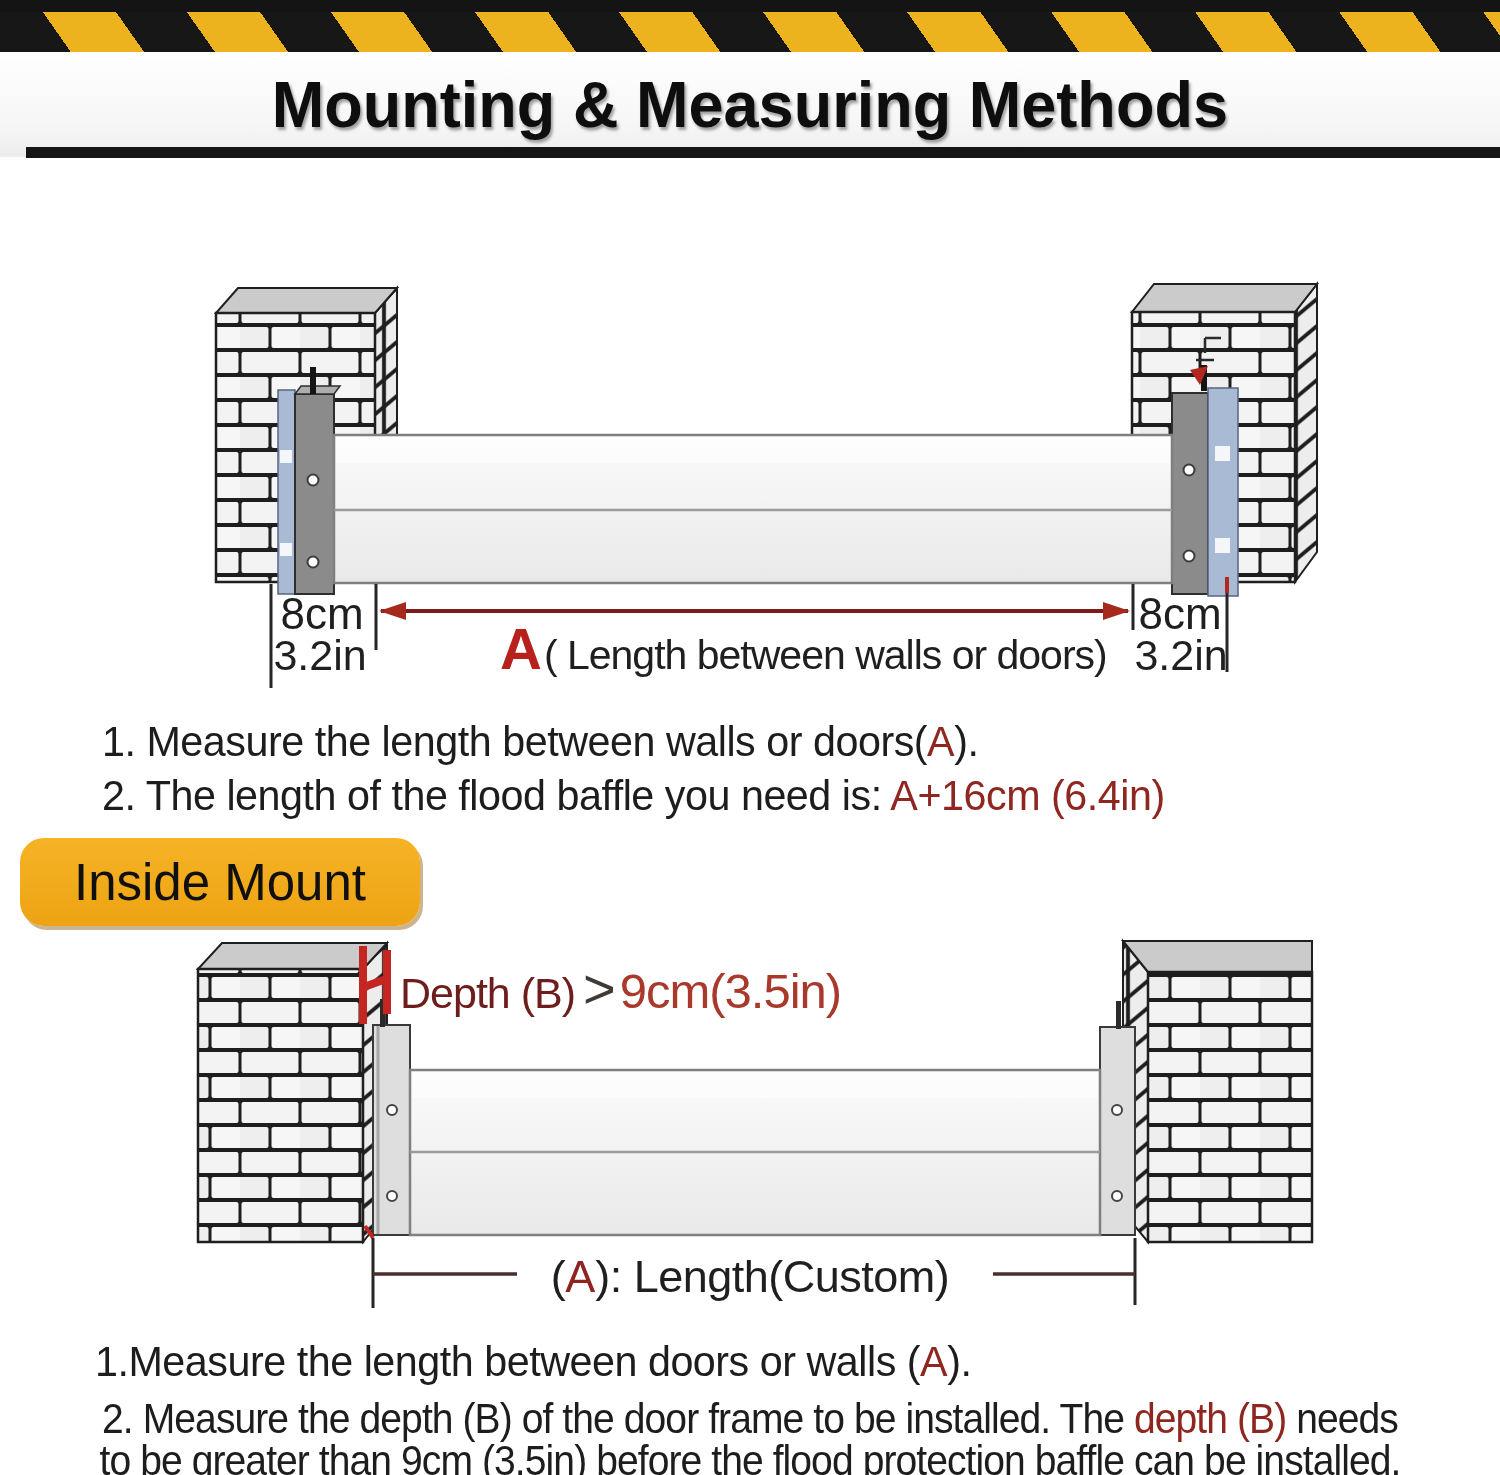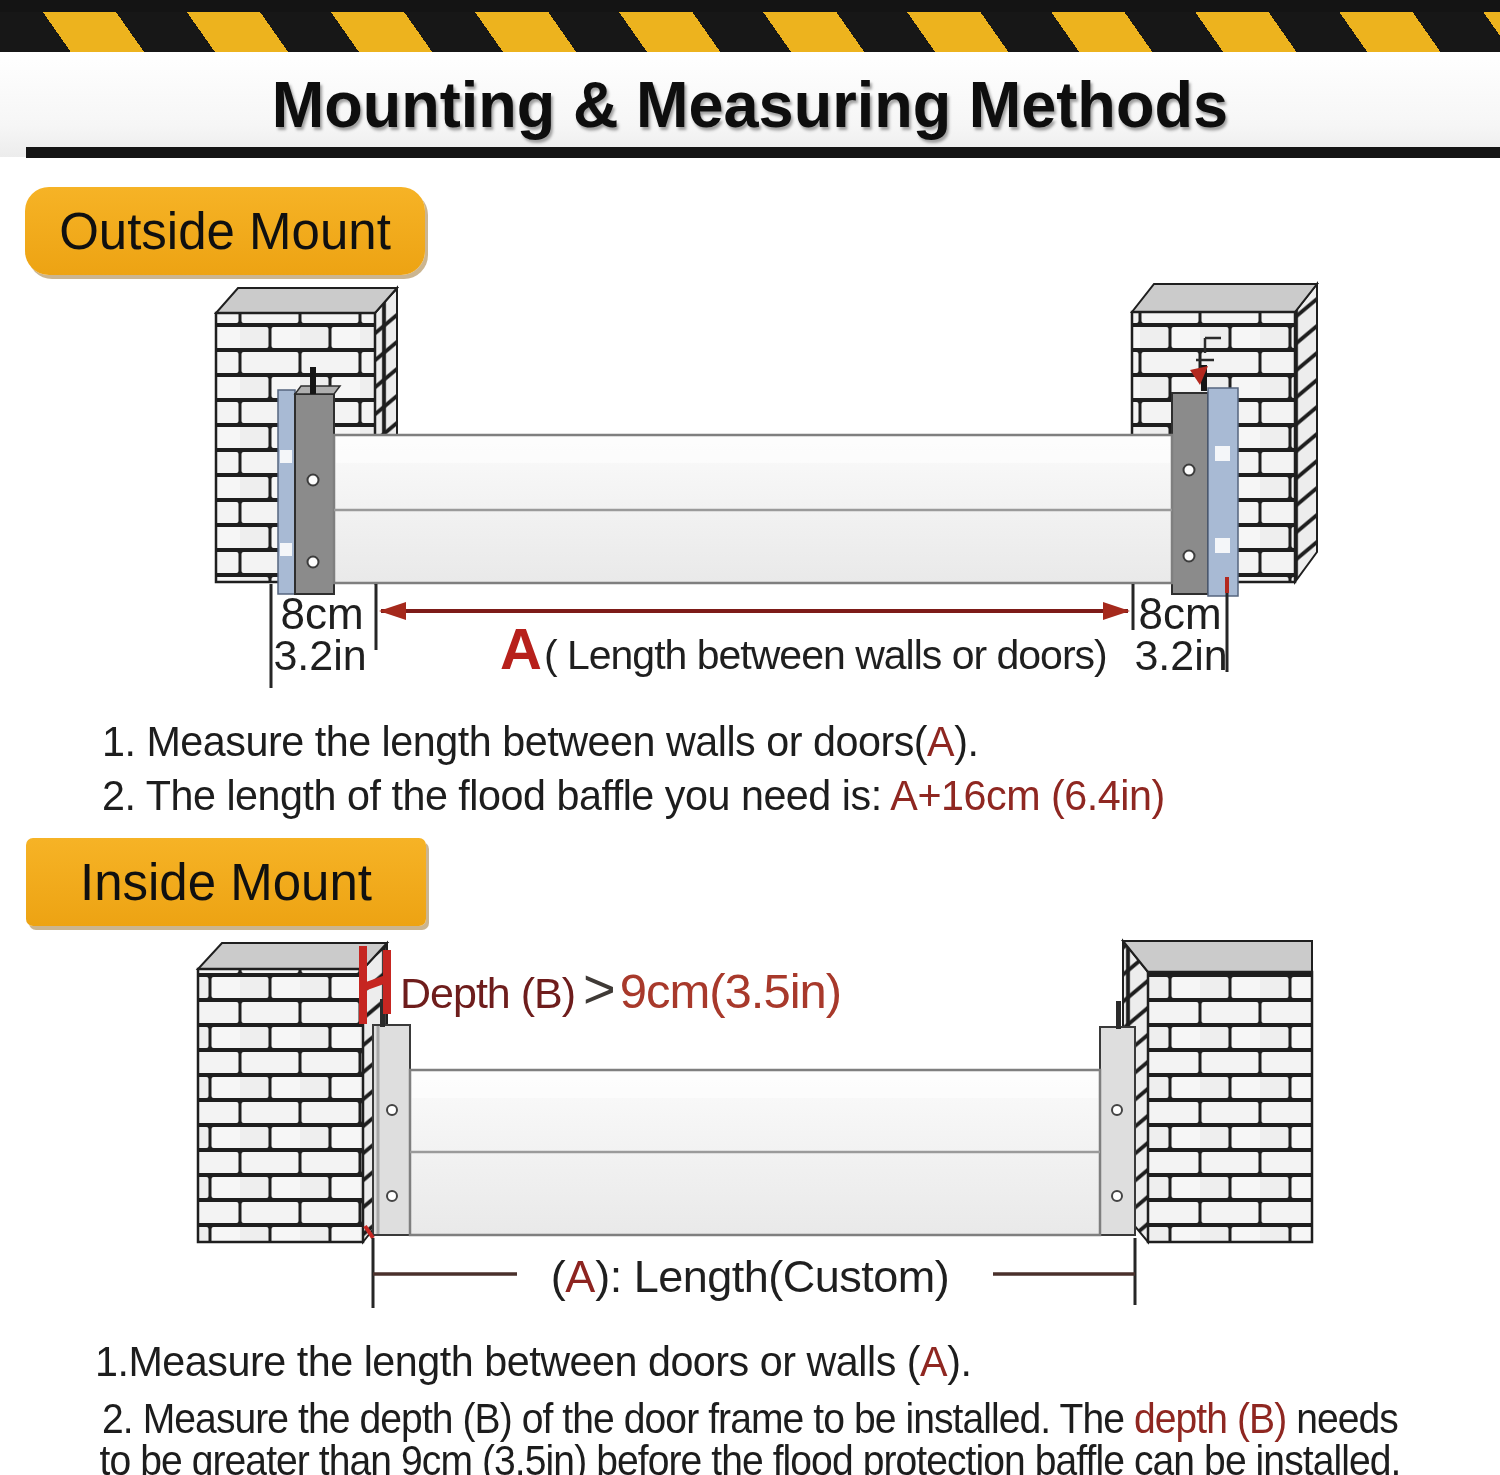--- a/index.html
+++ b/index.html
@@ -18,21 +18,21 @@
          transform:scaleX(.97);text-shadow:2px 3px 3px #9f9f9f;}
   .bar{left:26px;top:147px;width:1474px;height:11px;background:#151515;}
 
   
   .badge{width:400px;height:88px;border-radius:24px;
          background:linear-gradient(180deg,#f6b326,#eda313);
          box-shadow:3px 4px 0 rgba(140,90,8,.45);
          display:flex;align-items:center;justify-content:center;
          font-size:51px;color:#101010;white-space:nowrap;}
   #badge-outside{left:25px;top:187px;}
-  #badge-inside{left:26px;top:838px;border-radius:7px;}
+  #badge-inside{left:20px;top:838px;}
 
   
   .step{position:absolute;font-size:43px;color:#1d1d1d;white-space:nowrap;
         letter-spacing:-.5px;transform:scaleX(.96);transform-origin:left center;}
   .cstep{position:absolute;left:0;width:1500px;text-align:center;font-size:42px;
          color:#1d1d1d;white-space:nowrap;letter-spacing:-1px;transform:scaleX(.93);}
   .red{color:#8f2721;}
 
   svg{position:absolute;left:0;font-family:"Liberation Sans",sans-serif;}
   svg text{fill:#1f1f1f;}
@@ -42,23 +42,20 @@
 
 <div class="page">
 
   <div class="abs top-black"></div>
   <div class="abs hazard"></div>
   <div class="abs band">
     <div class="title">Mounting &amp; Measuring Methods</div>
   </div>
   <div class="abs bar"></div>
 
-  <div class="abs badge" id="badge-outside">
-    <span>Outside Mount</span>
-  </div>
 
   <svg width="1500" height="430" viewBox="0 275 1500 430" style="top:275px">
     <defs>
       <pattern id="brickA" width="60" height="50" patternUnits="userSpaceOnUse">
         <rect width="60" height="50" fill="#1e1e1e"></rect>
         <rect x="1.5" y="2" width="57" height="21" rx="2" fill="#f3f3f3"></rect>
         <rect x="-28.5" y="27" width="57" height="21" rx="2" fill="#eeeeee"></rect>
         <rect x="31.5" y="27" width="57" height="21" rx="2" fill="#f6f6f6"></rect>
       </pattern>
       <pattern id="sideA" width="24" height="27" patternUnits="userSpaceOnUse" patternTransform="skewY(-40)">

